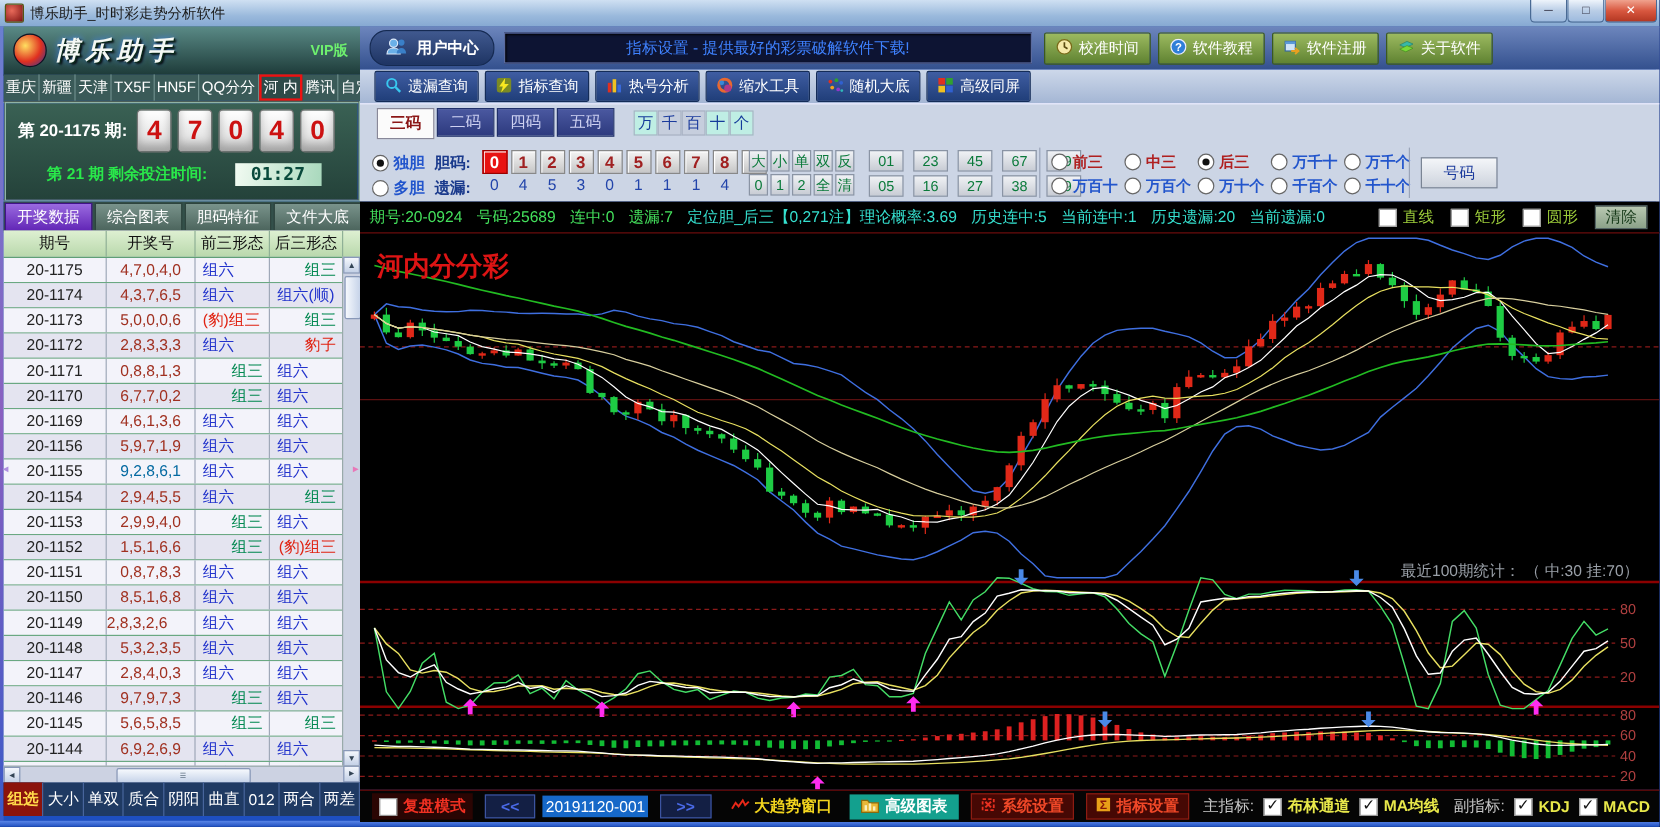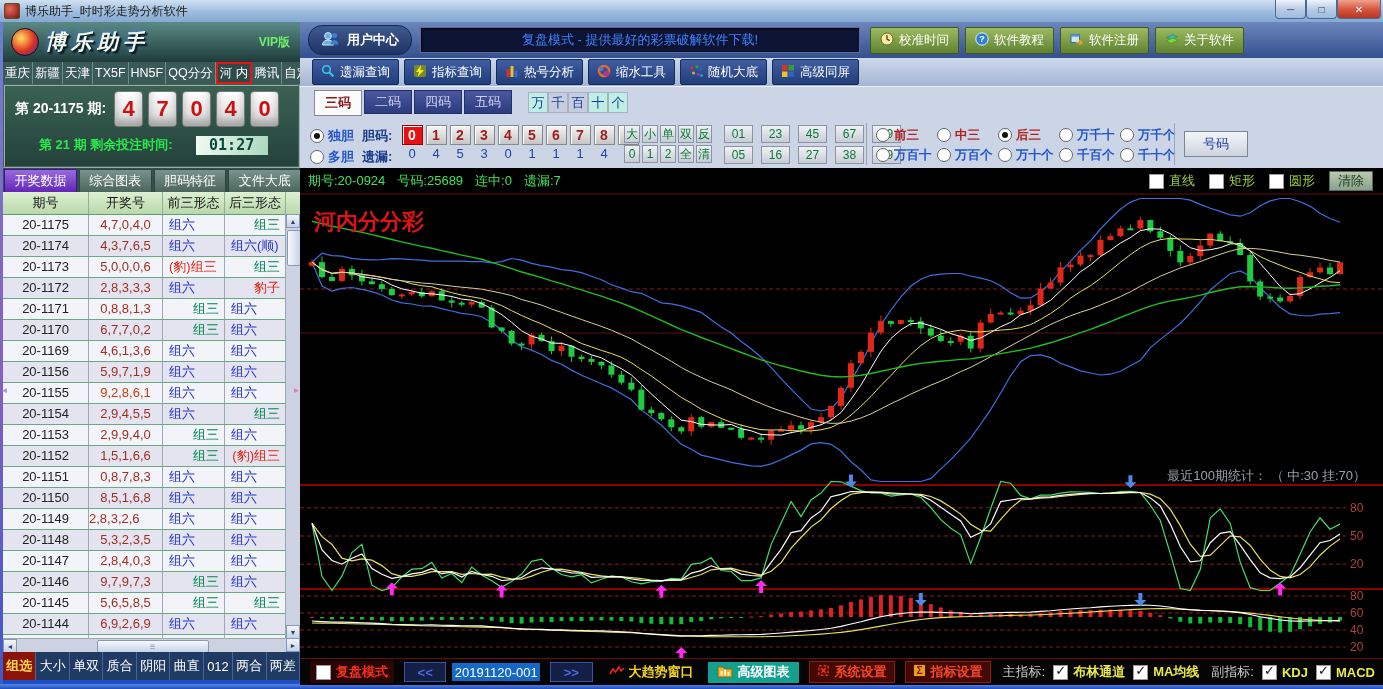--- a/index.html
+++ b/index.html
@@ -263,21 +263,21 @@
         <div class="tc c3" style="color: rgb(34, 51, 204); text-align: left; padding-left: 6px; padding-right: 0px;">组六</div>
       </div>
       <div class="trow" style="background: rgb(228, 228, 240);">
         <div class="tc c0" style="text-align: center; color: rgb(34, 34, 34);">20-1156</div>
         <div class="tc c1" style="text-align: center; color: rgb(160, 48, 32);">5,9,7,1,9</div>
         <div class="tc c2" style="color: rgb(34, 51, 204); text-align: left; padding-left: 6px; padding-right: 0px;">组六</div>
         <div class="tc c3" style="color: rgb(34, 51, 204); text-align: left; padding-left: 6px; padding-right: 0px;">组六</div>
       </div>
       <div class="trow" style="background: rgb(243, 243, 250);">
         <div class="tc c0" style="text-align: center; color: rgb(34, 34, 34);">20-1155</div>
-        <div class="tc c1" style="text-align: center; color: #c2410c;">9,2,8,6,1</div>
+        <div class="tc c1" style="text-align: center; color: #0369a1;">9,2,8,6,1</div>
         <div class="tc c2" style="color: rgb(34, 51, 204); text-align: left; padding-left: 6px; padding-right: 0px;">组六</div>
         <div class="tc c3" style="color: rgb(34, 51, 204); text-align: left; padding-left: 6px; padding-right: 0px;">组六</div>
       </div>
       <div class="trow" style="background: rgb(228, 228, 240);">
         <div class="tc c0" style="text-align: center; color: rgb(34, 34, 34);">20-1154</div>
         <div class="tc c1" style="text-align: center; color: rgb(160, 48, 32);">2,9,4,5,5</div>
         <div class="tc c2" style="color: rgb(34, 51, 204); text-align: left; padding-left: 6px; padding-right: 0px;">组六</div>
         <div class="tc c3" style="color: rgb(0, 136, 80); text-align: right; padding-left: 0px; padding-right: 5px;">组三</div>
       </div>
       <div class="trow" style="background: rgb(243, 243, 250);">
@@ -377,21 +377,21 @@
 <div class="abs topbar">
   <div class="user-btn">
     <span><svg viewBox="0 0 20 16" width="20" height="16">
           <circle cx="7" cy="5" r="3.4" fill="#6ab0e8" stroke="#dce8f8"></circle>
           <path d="M1.5 14c0-3.2 2.5-5 5.5-5s5.5 1.8 5.5 5z" fill="#6ab0e8" stroke="#dce8f8"></path>
           <circle cx="13.5" cy="4.5" r="2.6" fill="#3a80c8"></circle>
           <path d="M9.5 13.5c.3-2.8 2-4.4 4-4.4 2.2 0 3.8 1.6 4 4.4z" fill="#3a80c8"></path>
         </svg></span>
     <span>用户中心</span>
   </div>
-  <div class="marquee">复盘模式 - 提供最好的彩票破解软件下载!</div>
+  <div class="marquee">指标设置 - 提供最好的彩票破解软件下载!</div>
   <div class="gbtns" id="topBtns">
       <div class="gbtn">
         <span><svg viewBox="0 0 14 14" width="14" height="14">
             <circle cx="7" cy="7" r="6" fill="#f5e9a8" stroke="#7a6a18"></circle>
             <path d="M7 3.2V7l2.6 1.6" stroke="#5a4a10" stroke-width="1.4" fill="none"></path>
           </svg></span>
         <span>校准时间</span>
       </div>
       <div class="gbtn">
         <span><svg viewBox="0 0 14 14" width="14" height="14">
@@ -631,20 +631,21 @@
     </div>
 
   <div class="vdiv" style="left:874px"></div>
 
   <div class="haoma">号码</div>
 </div>
 
 <div class="abs infobar">
   <span style="width:8px"></span>
   <span id="infoLeft"><span class="lseg">期号:20-0924</span><span class="lseg">号码:25689</span><span class="lseg">连中:0</span><span class="lseg">遗漏:7</span></span>
+  <span id="infoMid"><span class="mseg">定位胆_后三【0,271注】理论概率:3.69</span><span class="mseg">历史连中:5</span><span class="mseg">当前连中:1</span><span class="mseg">历史遗漏:20</span><span class="mseg">当前遗漏:0</span></span>
   <span style="margin-left:auto"></span>
   <span id="drawChecks" style="display:flex">
       <label class="drawcb">
         <span class="cb"></span>
         <span>直线</span>
       </label>
       <label class="drawcb">
         <span class="cb"></span>
         <span>矩形</span>
       </label>

